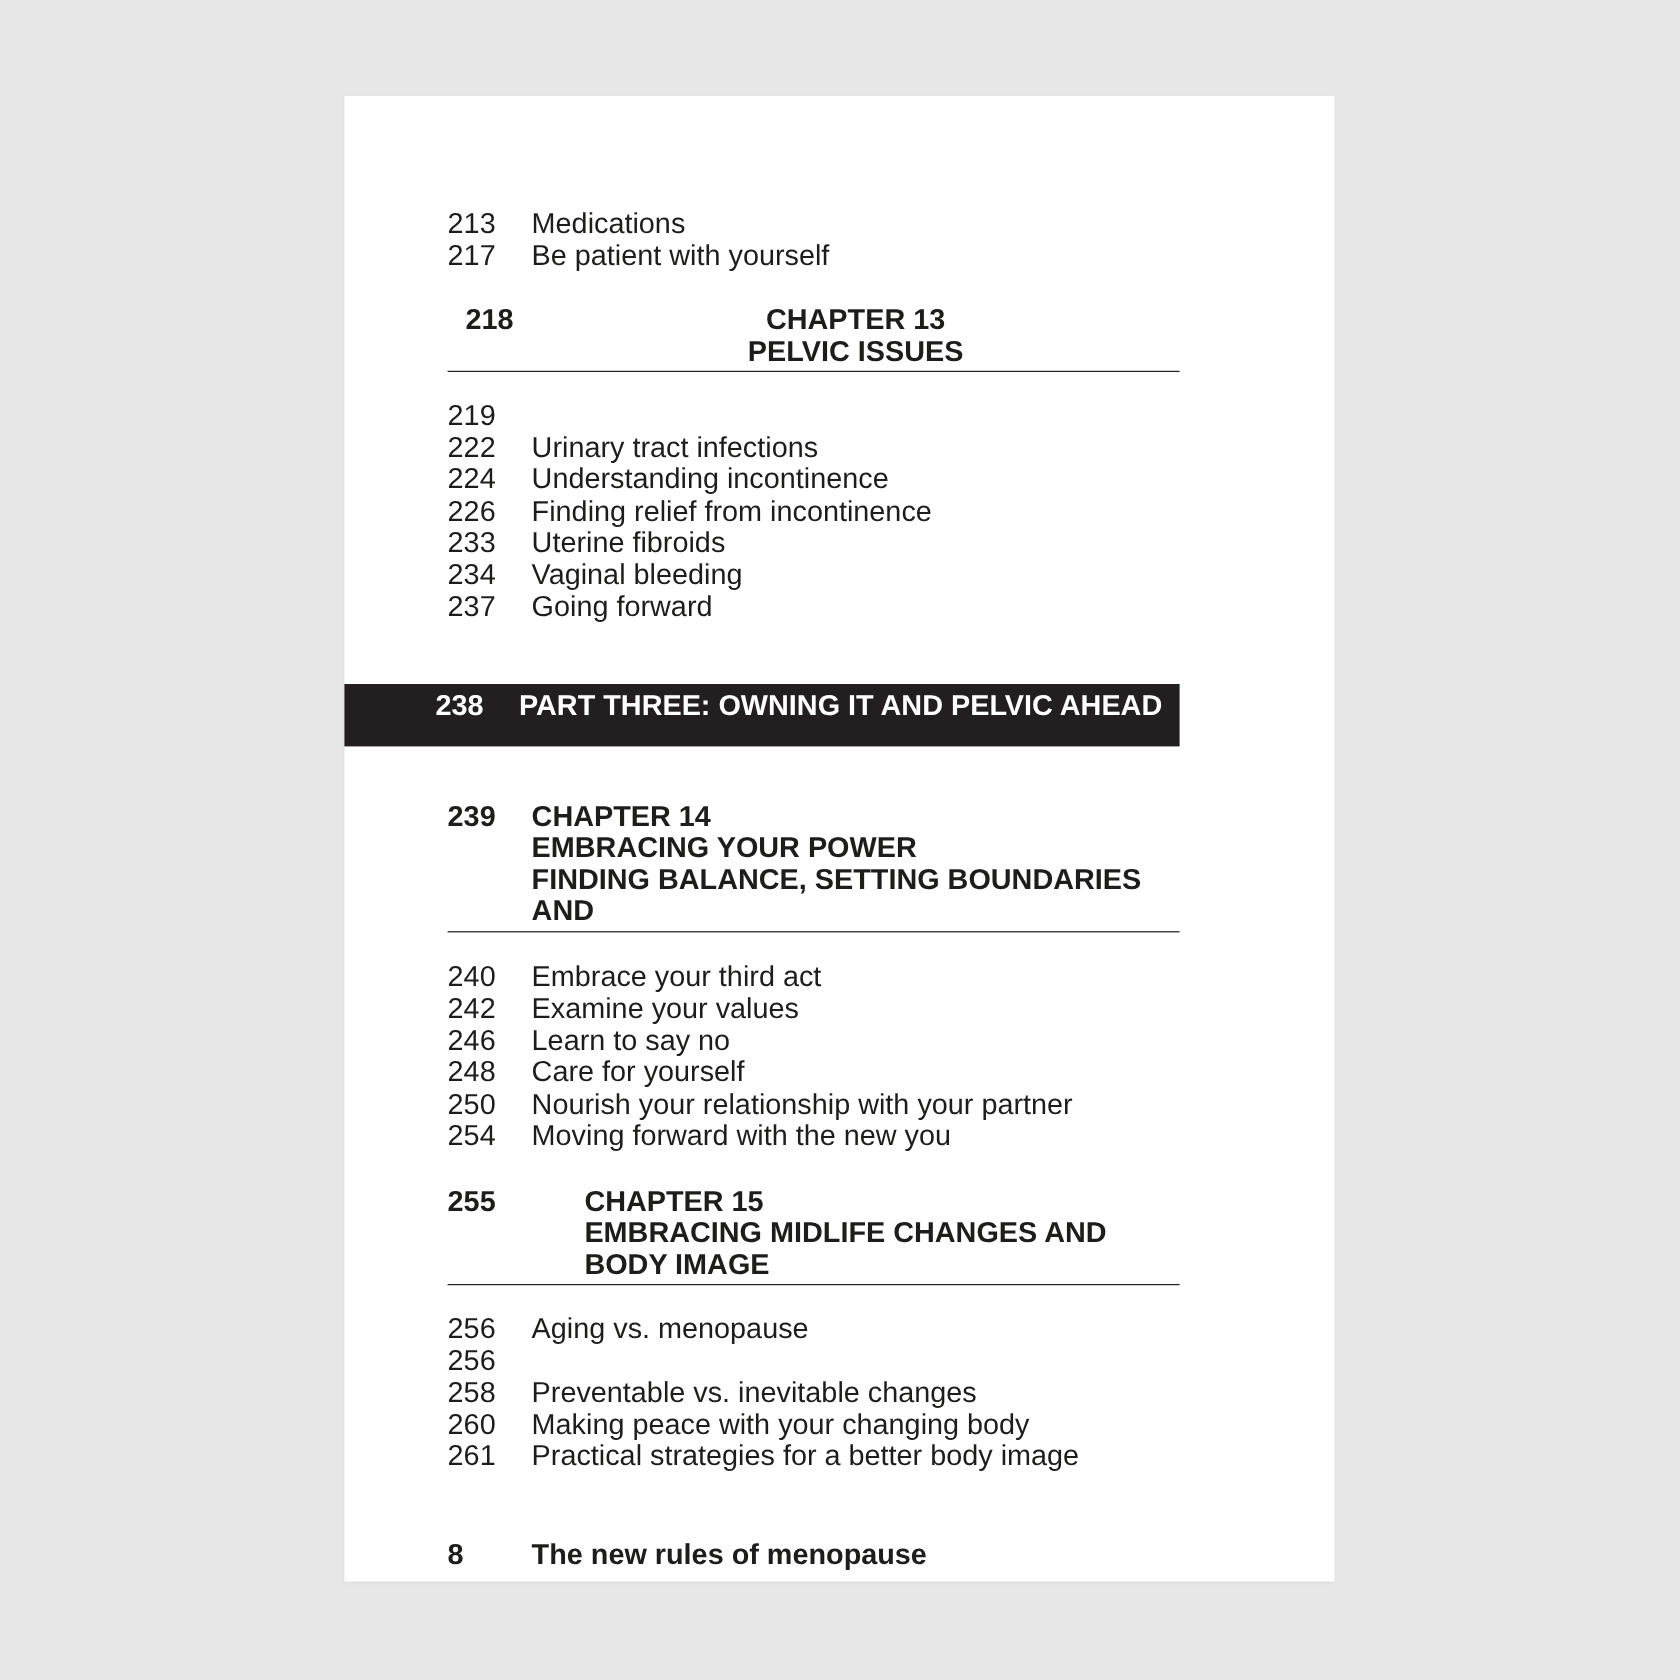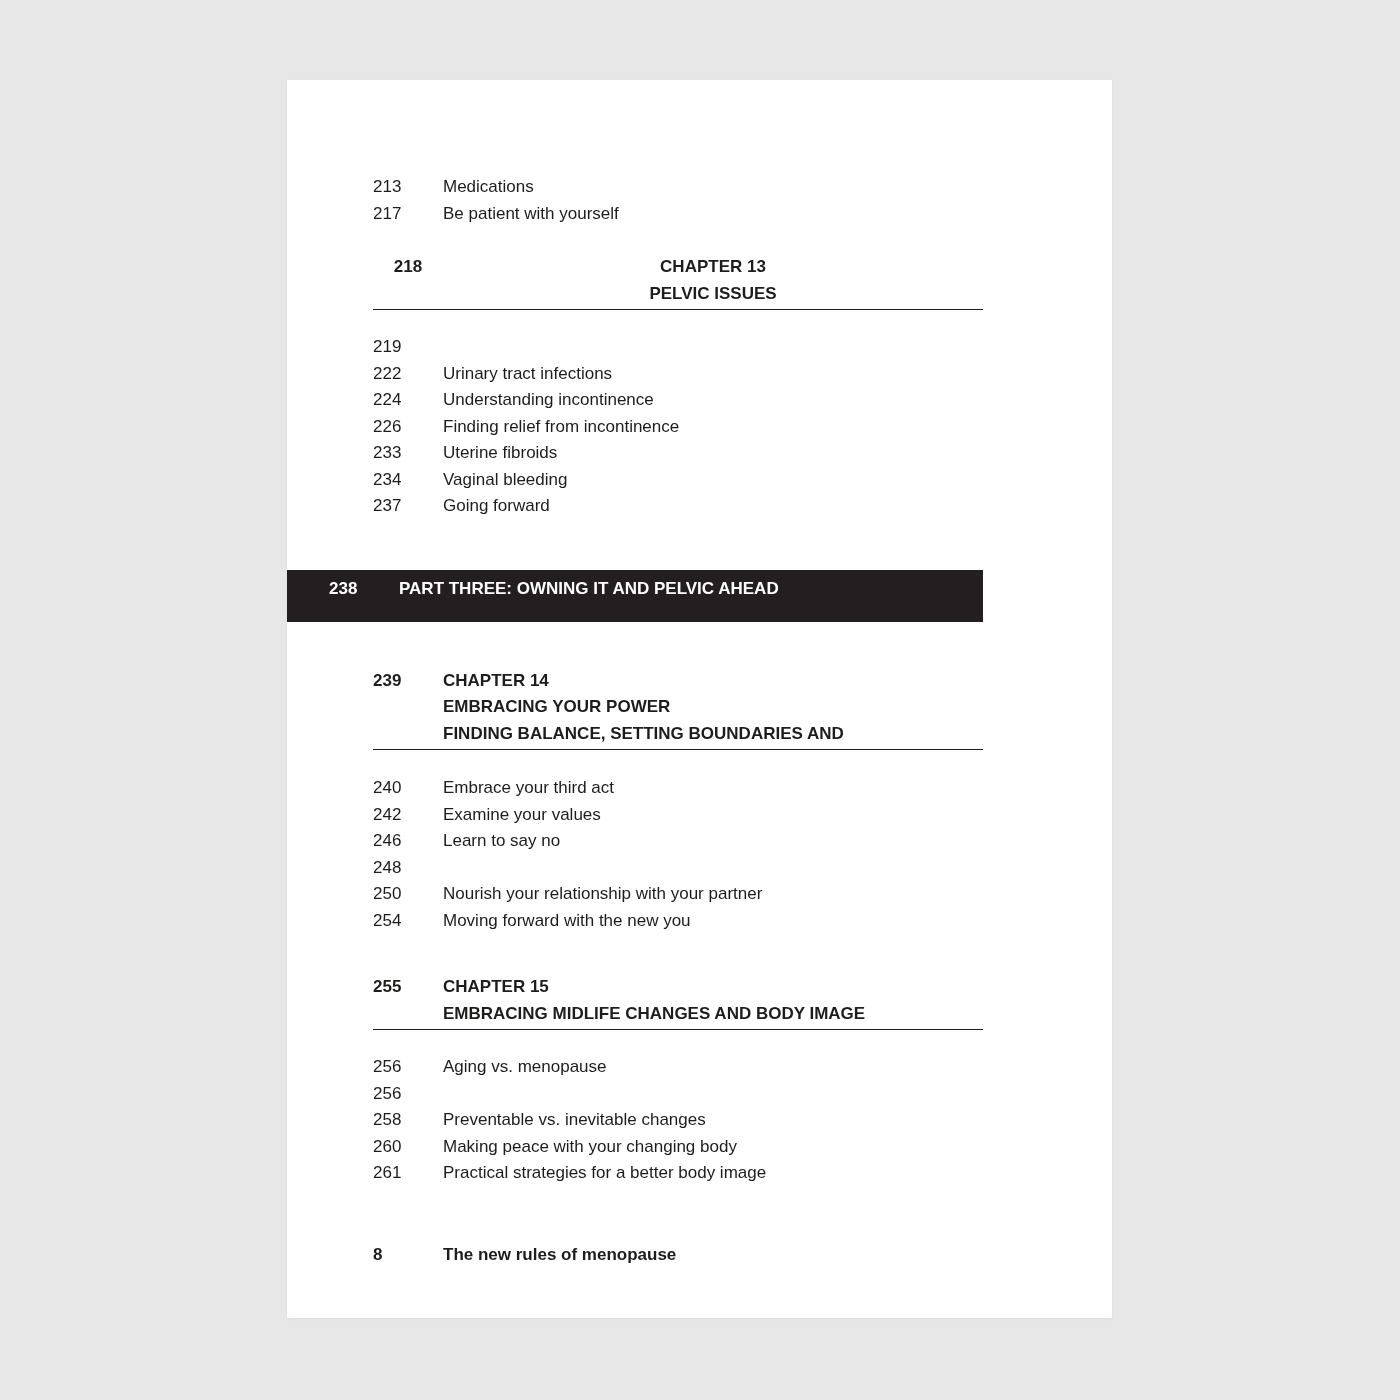--- a/index.html
+++ b/index.html
@@ -20,21 +20,21 @@
     left: 287px;
     top: 80px;
     width: 825px;
     height: 1238px;
     background: #ffffff;
     box-shadow: 0 1px 3px rgba(0,0,0,0.05);
     box-sizing: border-box;
   }
   .content {
     padding-top: 94px;
-    font-size: 17px;
+    font-size: 24px;
     line-height: 26.5px;
   }
   .row {
     display: grid;
     grid-template-columns: 70px 1fr;
   }
   .group {
     margin-left: 86px;
     width: 610px;
   }
@@ -44,42 +44,43 @@
     grid-template-columns: 70px 1fr;
     margin-left: 86px;
     width: 610px;
     border-bottom: 1.5px solid #1d1d1b;
     padding-bottom: 2px;
     font-weight: bold;
     box-sizing: content-box;
   }
   .chapter-13 { margin-top: 27px; text-align: center; }
   .chapter-14 { margin-top: 46px; }
-  .chapter-15 { margin-top: 40px; }
+  .chapter-15 { margin-top: 28px; gap: 44px; }
   .group-2 { margin-top: 24px; }
   .group-3 { margin-top: 25px; }
   .group-4 { margin-top: 24px; }
   .num {
     display: block;
   }
   .title {
     display: block;
   }
   .part-bar {
     margin-top: 50px;
     width: 696px;
     height: 52px;
     background: #231f20;
     color: #ffffff;
     display: grid;
     grid-template-columns: 70px 1fr;
-    padding-left: 42px;
+    padding-left: 61px;
     box-sizing: border-box;
     line-height: 38px;
     font-weight: bold;
+    text-align: center;
   }
   .footer-row {
     margin-top: 55px;
     margin-left: 86px;
     width: 610px;
     display: grid;
     grid-template-columns: 70px 1fr;
     font-weight: bold;
   }
 </style>
@@ -160,20 +161,21 @@
       <div class="row">
         <span class="num">242</span>
         <span class="title">Examine your values</span>
       </div>
       <div class="row">
         <span class="num">246</span>
         <span class="title">Learn to say no</span>
       </div>
       <div class="row">
         <span class="num">248</span>
+        <span class="title">Care for yourself</span>
       </div>
       <div class="row">
         <span class="num">250</span>
         <span class="title">Nourish your relationship with your partner</span>
       </div>
       <div class="row">
         <span class="num">254</span>
         <span class="title">Moving forward with the new you</span>
       </div>
     </div>

